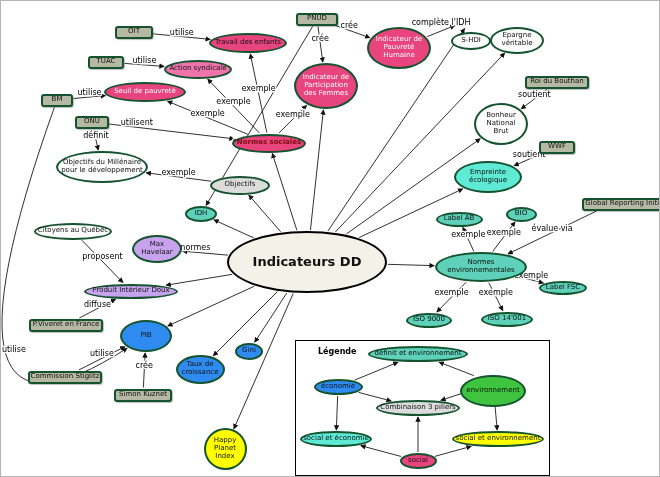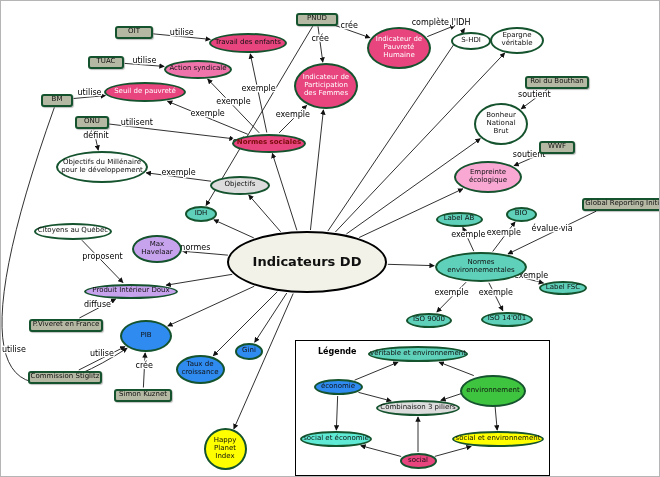--- a/index.html
+++ b/index.html
@@ -156,21 +156,21 @@
     </div>
     <div class="node rect" style="left: 538px; top: 139.5px; width: 36px; height: 13px; background: rgb(181, 184, 163);">
       <span>WWF</span>
     </div>
     <div class="node ellipse" style="left: 55px; top: 150px; width: 92px; height: 32px; background: rgb(253, 253, 253);">
       <span>Objectifs du Millénaire pour le développement</span>
     </div>
     <div class="node ellipse" style="left: 231px; top: 132.5px; width: 74px; height: 19px; background: rgb(232, 68, 125); color: rgb(122, 12, 12); font-weight: bold;">
       <span>Normes sociales</span>
     </div>
-    <div class="node ellipse" style="left: 453px; top: 160px; width: 68px; height: 32px; background: #f9a8d4;">
+    <div class="node ellipse" style="left: 453px; top: 160px; width: 68px; height: 32px; background: #5eead4;">
       <span>Empreinte écologique</span>
     </div>
     <div class="node ellipse" style="left: 209px; top: 174.5px; width: 60px; height: 19px; background: rgb(220, 220, 220); align-items: center;">
       <span>Objectifs</span>
     </div>
     <div class="node ellipse" style="left: 184px; top: 205px; width: 32px; height: 16px; background: rgb(95, 208, 186);">
       <span>IDH</span>
     </div>
     <div class="node ellipse" style="left: 434.5px; top: 210.5px; width: 47px; height: 15px; background: rgb(95, 208, 186);">
       <span>Label AB</span>
@@ -220,21 +220,21 @@
     <div class="node rect" style="left: 27px; top: 369.5px; width: 74px; height: 13px; background: rgb(181, 184, 163);">
       <span>Commission Stiglitz</span>
     </div>
     <div class="node rect" style="left: 113px; top: 387.5px; width: 58px; height: 13px; background: rgb(181, 184, 163);">
       <span>Simon Kuznet</span>
     </div>
     <div class="node ellipse" style="left: 202.5px; top: 427px; width: 43px; height: 42px; background: rgb(255, 255, 0);">
       <span>Happy Planet Index</span>
     </div>
     <div class="node ellipse nowrap" style="left: 367px; top: 345px; width: 100px; height: 16px; background: rgb(95, 208, 186);">
-      <span>véritable et environnement</span>
+      <span>définit et environnement</span>
     </div>
     <div class="node ellipse nowrap" style="left: 312.5px; top: 378px; width: 49px; height: 16px; background: rgb(47, 139, 240);">
       <span>économie</span>
     </div>
     <div class="node ellipse nowrap" style="left: 459px; top: 374px; width: 66px; height: 32px; background: rgb(62, 196, 62);">
       <span>environnement</span>
     </div>
     <div class="node ellipse nowrap" style="left: 375px; top: 399px; width: 84px; height: 16px; background: rgb(220, 220, 220);">
       <span>Combinaison 3 piliers</span>
     </div>

